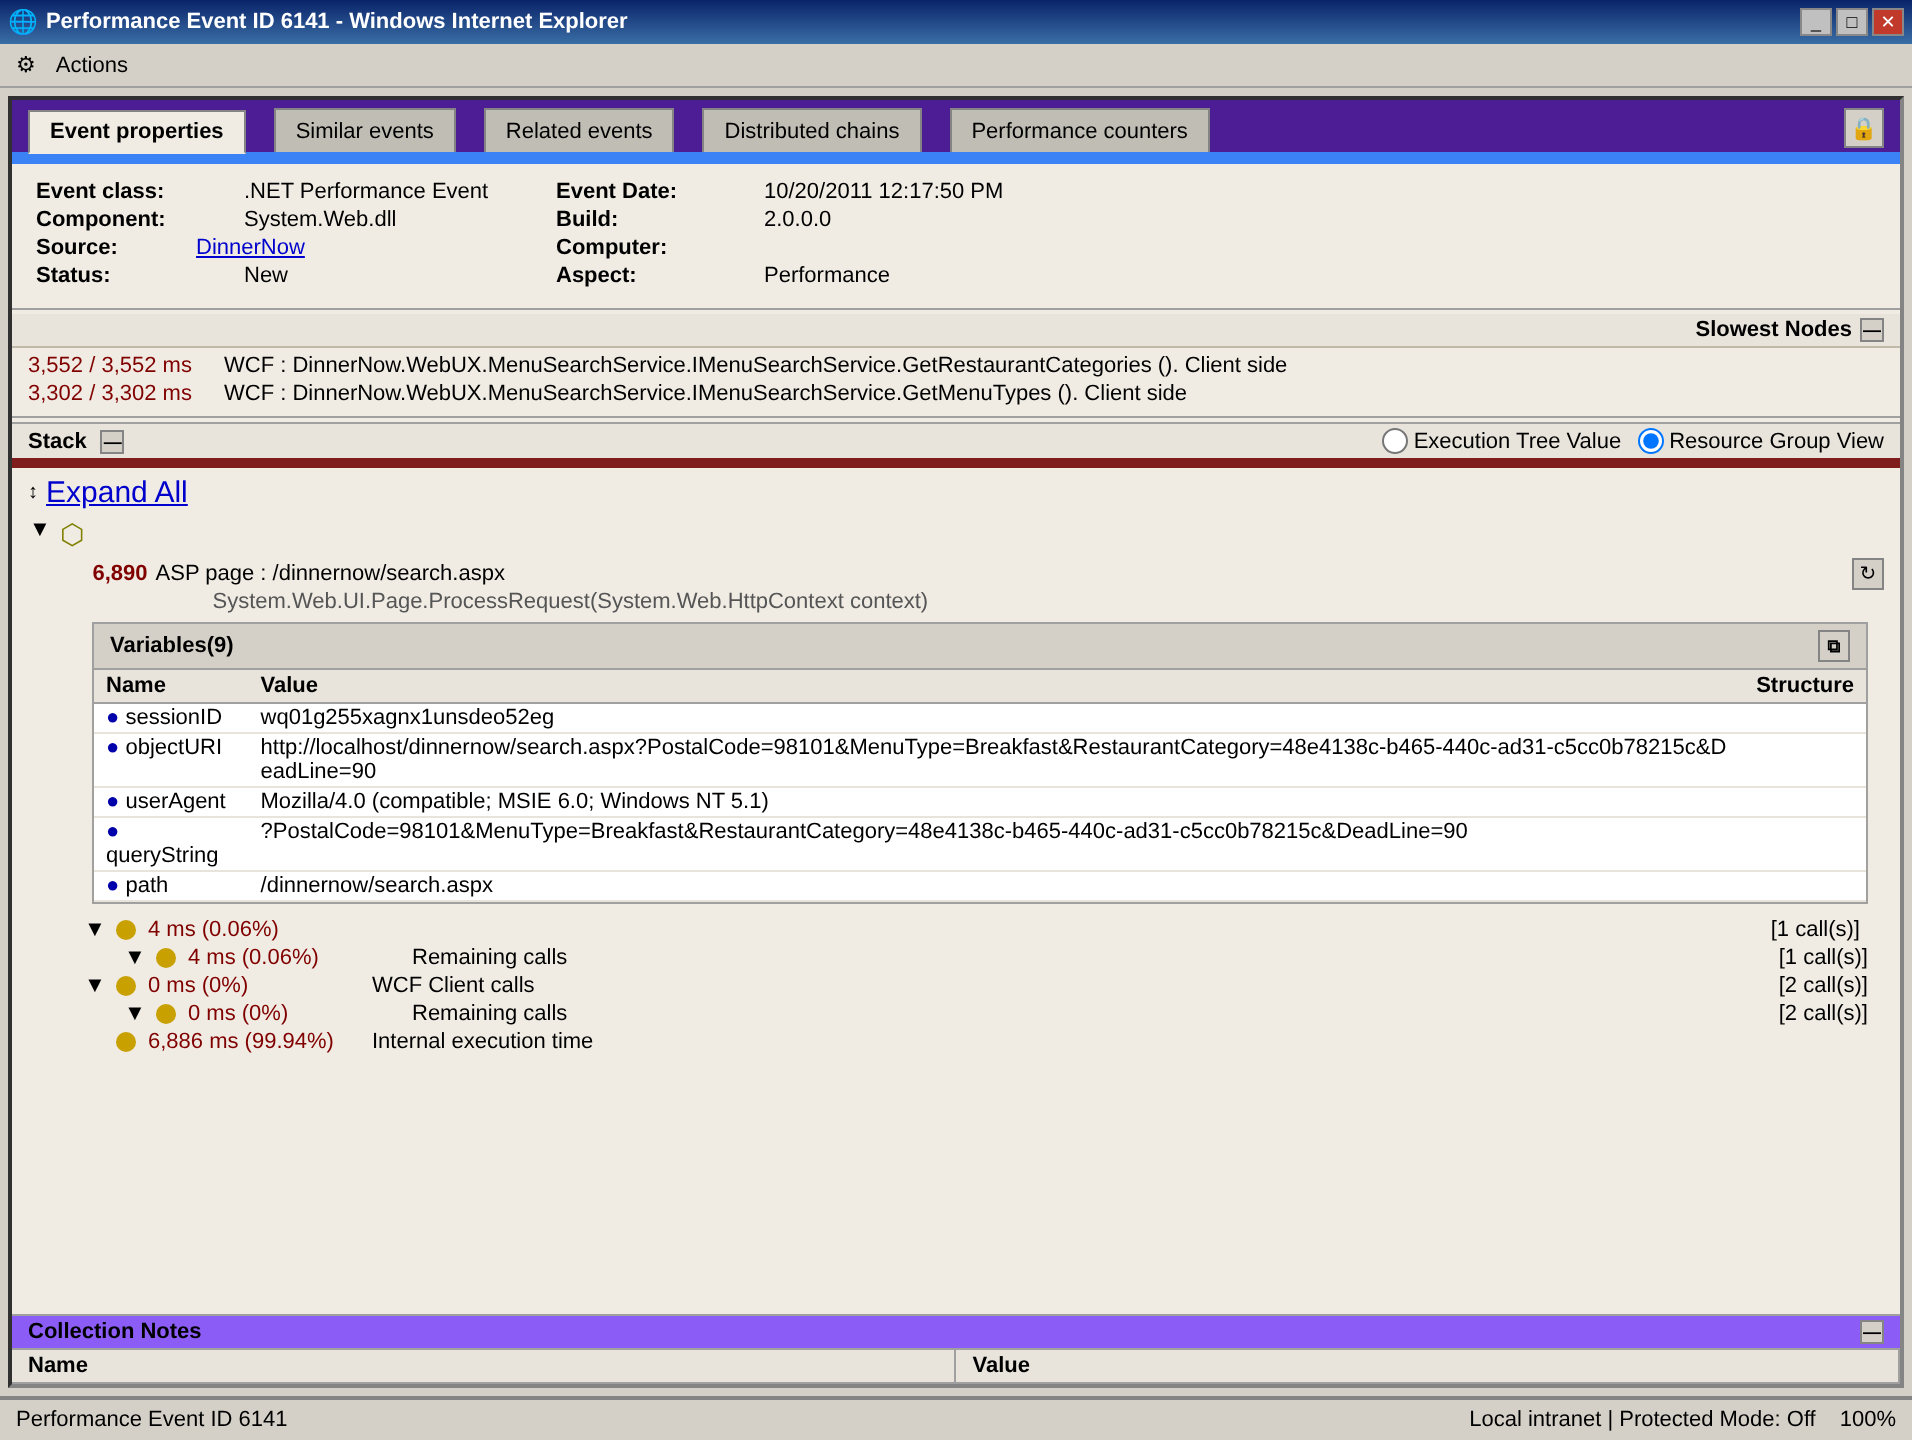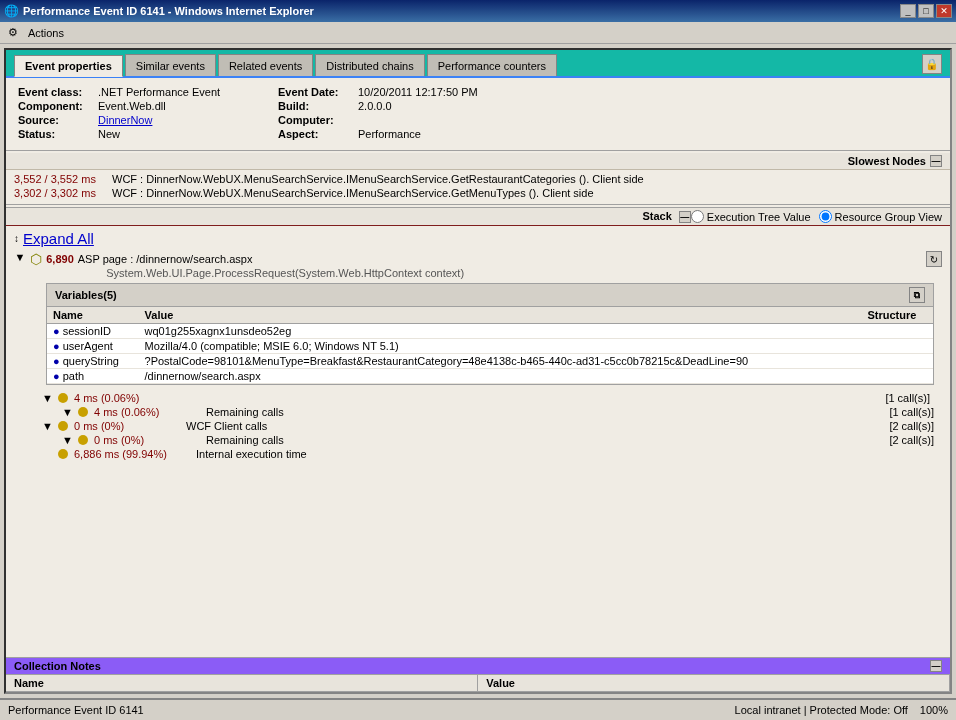--- a/index.html
+++ b/index.html
@@ -42,23 +42,23 @@
       padding: 2px 8px;
       cursor: pointer;
       font-size: 11px;
     }
 
     
     .tab-bar {
       display: flex;
       align-items: flex-end;
       padding: 4px 8px 0 8px;
-      background: #14b8a6;
-      border-bottom: 2px solid #3b82f6;
-      gap: 2px;
+      background: #4c1d95;
+      border-bottom: 6px solid #3b82f6;
+      gap: 14px;
     }
     .tab {
       padding: 3px 10px;
       font-size: 11px;
       background: #c0bdb5;
       border: 1px solid #848484;
       border-bottom: none;
       cursor: pointer;
       color: #000;
       height: 22px;
@@ -92,21 +92,21 @@
 
     
     .event-info {
       padding: 8px 12px;
       display: grid;
       grid-template-columns: 80px 180px 80px 200px;
       gap: 2px 0;
       font-size: 11px;
     }
     .info-label { color: #000; font-weight: bold; }
-    .info-value { color: #000; }
+    .info-value { color: #000; margin-left: 24px; }
     .info-link { color: #0000cc; text-decoration: underline; cursor: pointer; }
 
     
     .h-divider { height: 1px; background: #a0a0a0; margin: 2px 0; }
 
     
     .section-header {
       display: flex;
       justify-content: flex-end;
       align-items: center;
@@ -134,25 +134,25 @@
     
     .stack-section {
       flex: 1;
       display: flex;
       flex-direction: column;
       overflow: hidden;
       border-top: 1px solid #a0a0a0;
     }
     .stack-header {
       display: flex;
-      justify-content: flex-end;
+      justify-content: space-between;
       align-items: center;
       padding: 2px 8px;
       background: #e8e4dc;
-      border-bottom: 1px solid #7f1d1d;
+      border-bottom: 5px solid #7f1d1d;
     }
     .stack-header-left { font-weight: bold; font-size: 11px; }
     .stack-header-right { display: flex; align-items: center; gap: 8px; font-size: 11px; }
     .radio-group { display: flex; gap: 8px; align-items: center; }
     .radio-label { display: flex; align-items: center; gap: 3px; cursor: pointer; }
 
     
     .tree-area {
       padding: 4px 8px;
       overflow-y: auto;
@@ -329,21 +329,21 @@
 
     <div class="content-area">
 
       <div class="event-info">
         <span class="info-label">Event class:</span>
         <span class="info-value">.NET Performance Event</span>
         <span class="info-label">Event Date:</span>
         <span class="info-value">10/20/2011 12:17:50 PM</span>
 
         <span class="info-label">Component:</span>
-        <span class="info-value">Event.Web.dll</span>
+        <span class="info-value">System.Web.dll</span>
         <span class="info-label">Build:</span>
         <span class="info-value">2.0.0.0</span>
 
         <span class="info-label">Source:</span>
         <span class="info-link">DinnerNow</span>
         <span class="info-label">Computer:</span>
         <span class="info-value"></span>
 
         <span class="info-label">Status:</span>
         <span class="info-value">New</span>
@@ -394,50 +394,58 @@
 
         <div class="tree-area">
           <div style="display:flex; align-items:center; gap:4px; margin-bottom:4px;">
             <span style="font-size:10px;">↕</span>
             <span class="expand-all">Expand All</span>
           </div>
 
           <div style="display:flex; align-items:flex-start; gap:4px; position:relative;">
             <span class="tree-toggle">▼</span>
             <span style="color:#808000; font-size:14px;">⬡</span>
-            <div style="flex:1;">
+            <div style="flex:1;margin-top:20px;">
               <div style="display:flex; align-items:center; gap:4px;">
                 <span style="color:#800000; font-weight:bold;">6,890</span>
                 <span>ASP page : /dinnernow/search.aspx</span>
                 <div class="tree-refresh-icon">↻</div>
               </div>
               <div class="tree-subtext">System.Web.UI.Page.ProcessRequest(System.Web.HttpContext context)</div>
             </div>
           </div>
 
           <div class="variables-panel" style="margin-left:32px; margin-top:4px;">
             <div class="variables-header">
-              <span>Variables(5)</span>
+              <span>Variables(9)</span>
               <div class="variables-copy-icon">⧉</div>
             </div>
             <table class="var-table">
               <thead>
                 <tr>
                   <th>Name</th>
                   <th>Value</th>
                   <th>Structure</th>
                 </tr>
               </thead>
               <tbody id="var-tbody">
               <tr>
       <td>
         <span style="color:#0000aa;">●</span>
         sessionID
       </td>
       <td style="word-break:break-all;">wq01g255xagnx1unsdeo52eg</td>
+      <td></td>
+    </tr>
+                  <tr>
+      <td>
+        <span style="color:#0000aa;">●</span>
+        objectURI
+      </td>
+      <td style="word-break:break-all;">http://localhost/dinnernow/search.aspx?PostalCode=98101&amp;MenuType=Breakfast&amp;RestaurantCategory=48e4138c-b465-440c-ad31-c5cc0b78215c&amp;DeadLine=90</td>
       <td></td>
     </tr>
                   <tr>
       <td>
         <span style="color:#0000aa;">●</span>
         userAgent
       </td>
       <td style="word-break:break-all;">Mozilla/4.0 (compatible; MSIE 6.0; Windows NT 5.1)</td>
       <td></td>
     </tr>
@@ -490,21 +498,21 @@
               </div>
               <div style="display: grid; grid-template-columns: 140px 1fr auto; gap: 4px; padding: 1px 0px 1px 40px; align-items: center; font-size: 11px;">
                 <div style="display: flex; align-items: center; gap: 4px;">
                   <span style="cursor: pointer; width: 12px;">▼</span>
                   <span style="width: 10px; height: 10px; border-radius: 50%; display: inline-block; background: rgb(200, 160, 0); margin-right: 2px;"></span>
                   <span style="color: rgb(128, 0, 0);">0 ms (0%)</span>
                 </div>
                 <span>Remaining calls</span>
                 <span style="text-align: right;">[2 call(s)]</span>
               </div>
-              <div style="display: grid; grid-template-columns: 140px 1fr auto; gap: 14px; padding: 1px 0px 1px 20px; align-items: center; font-size: 11px;">
+              <div style="display: grid; grid-template-columns: 140px 1fr auto; gap: 4px; padding: 1px 0px 1px 20px; align-items: center; font-size: 11px;">
                 <div style="display: flex; align-items: center; gap: 4px;">
                   <span style="cursor: pointer; width: 12px;"></span>
                   <span style="width: 10px; height: 10px; border-radius: 50%; display: inline-block; background: rgb(200, 160, 0); margin-right: 2px;"></span>
                   <span style="color: rgb(128, 0, 0);">6,886 ms (99.94%)</span>
                 </div>
                 <span>Internal execution time</span>
                 <span style="text-align: right;"></span>
               </div>
             </div>
 

